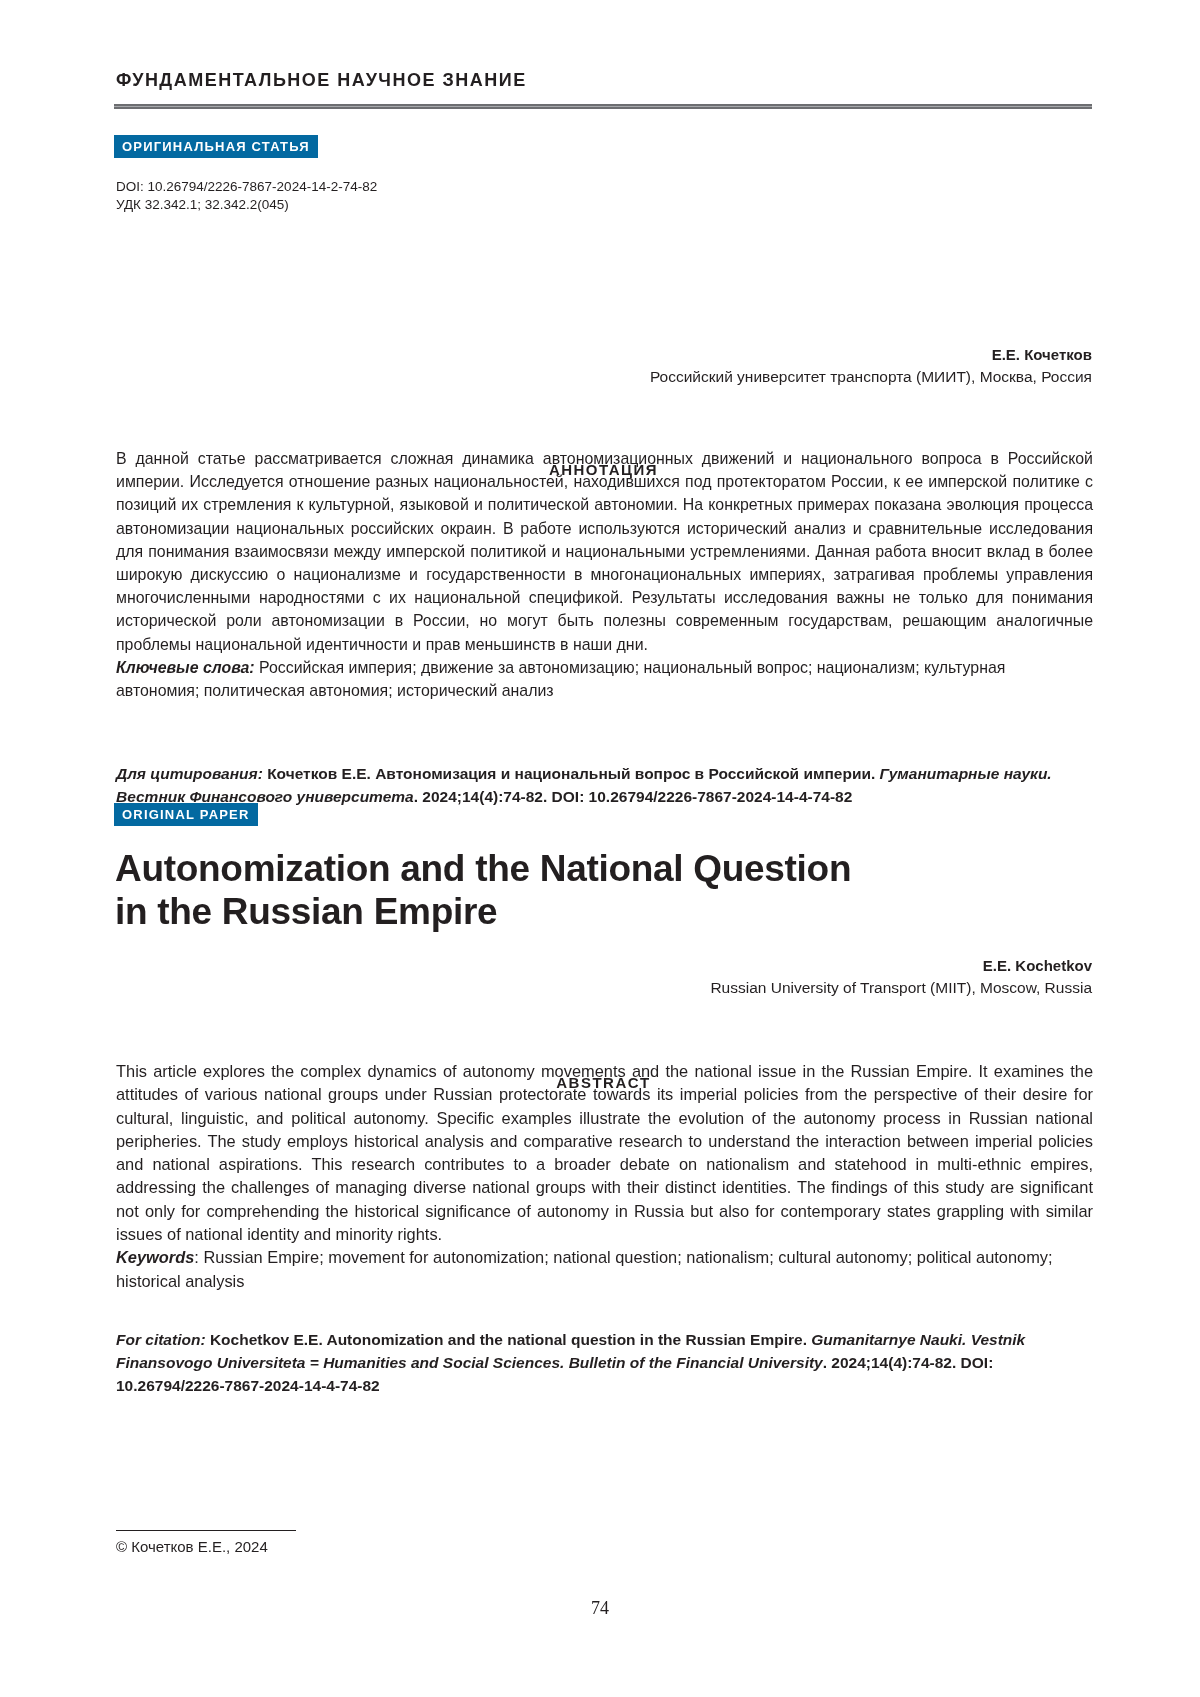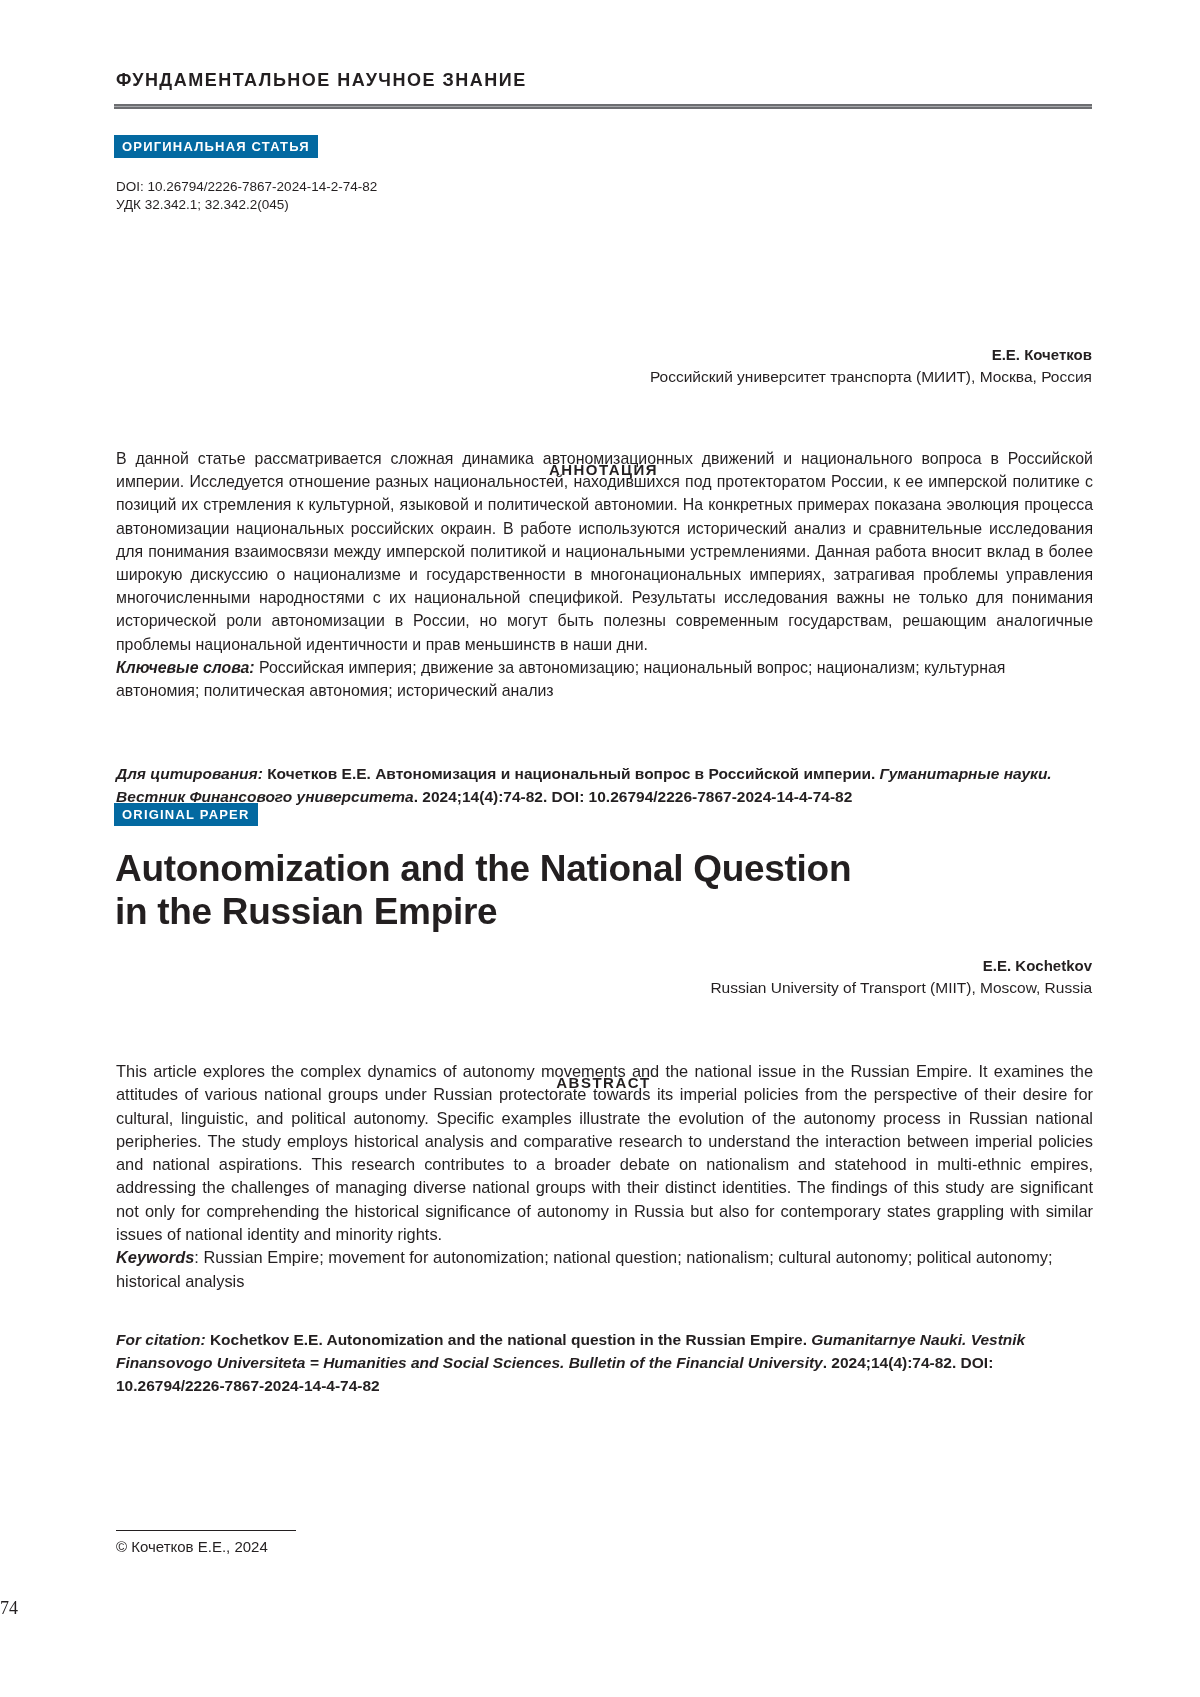--- a/index.html
+++ b/index.html
@@ -77,21 +77,21 @@
 
     .footnote-rule {
       position: absolute; left: 116px; top: 1530px; width: 180px; height: 1px;
       background: #231f20;
     }
     .footnote {
       position: absolute; left: 116px; top: 1538px;
       font-family: "Liberation Sans", sans-serif; font-size: 15px;
     }
     .page-number {
-      position: absolute; left: 0; width: 1200px; top: 1598px; text-align: left;
+      position: absolute; left: 0; width: 1200px; top: 1598px; text-align: center;
       font-family: "Liberation Serif", serif; font-size: 18px; color: #231f20;
     }
   </style>
 </head>
 <body>
 
 <div class="section-header">ФУНДАМЕНТАЛЬНОЕ НАУЧНОЕ ЗНАНИЕ</div>
 <div class="header-rule"></div>
 
 <div class="badge" style="top:135px;">ОРИГИНАЛЬНАЯ СТАТЬЯ</div>

